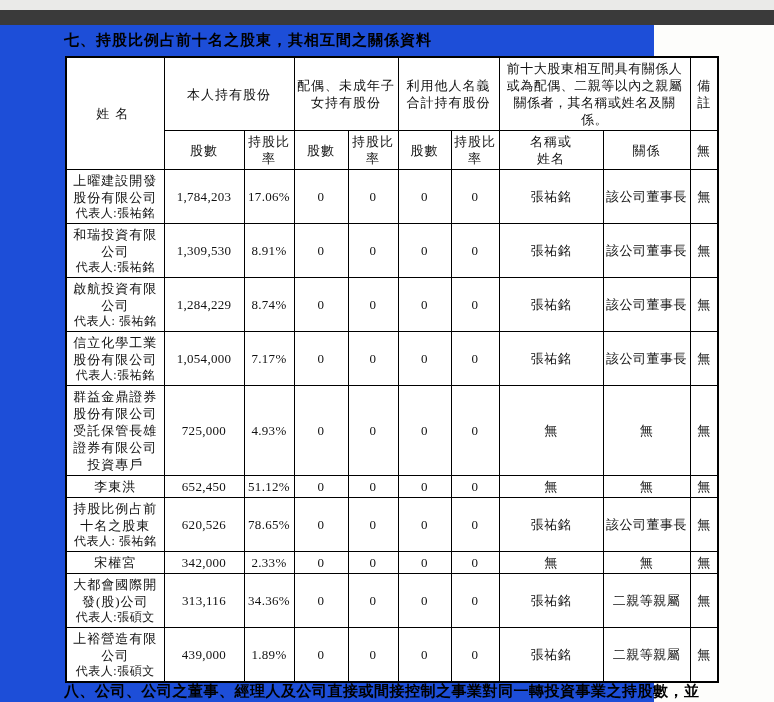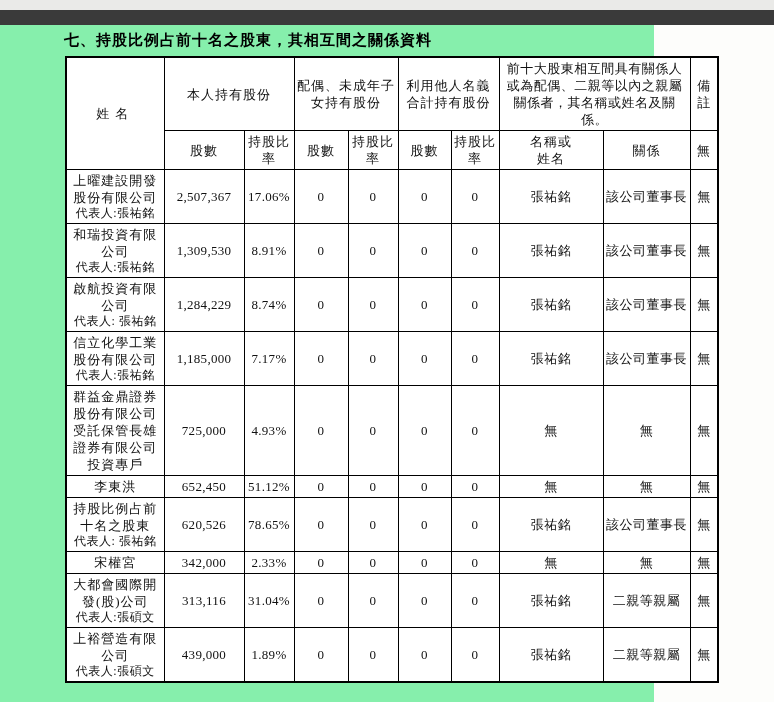--- a/index.html
+++ b/index.html
@@ -13,21 +13,21 @@
   .top-strip {
     position: absolute; left: 0; top: 0; width: 774px; height: 10px;
     background: #eaeae8;
   }
   .top-bar {
     position: absolute; left: 0; top: 10px; width: 774px; height: 15px;
     background: #3a3a3a;
   }
   .page {
     position: absolute; left: 0; top: 25px; width: 654px; height: 677px;
-    background: #86efac;
+    background: #1d4ed8;
   }
   .section-title {
     position: absolute; left: 64px; top: 6px; width: 700px;
     font-size: 15px; font-weight: bold; letter-spacing: 1px;
     color: #000;
   }
   table.shareholders {
     position: absolute; left: 65px; top: 31px;
     width: 652px;
     border-collapse: collapse; table-layout: fixed;
@@ -108,21 +108,21 @@
         <th class="h-sub">持股比率</th>
         <th class="h-sub">名稱或
 姓名</th>
         <th class="h-sub">關係</th>
         <th class="h-sub">無</th>
       </tr>
     </thead>
     <tbody>
         <tr>
           <td class="name-cell"><span class="nm">上曜建設開發股份有限公司</span><span class="rep">代表人:張祐銘</span></td>
-          <td class="num">2,507,367</td>
+          <td class="num">1,784,203</td>
           <td class="num">17.06%</td>
           <td class="num">0</td>
           <td class="num">0</td>
           <td class="num">0</td>
           <td class="num">0</td>
           <td class="rel">張祐銘</td>
           <td class="rel">該公司董事長</td>
           <td class="remark">無</td>
         </tr>
         <tr>
@@ -144,21 +144,21 @@
           <td class="num">0</td>
           <td class="num">0</td>
           <td class="num">0</td>
           <td class="num">0</td>
           <td class="rel">張祐銘</td>
           <td class="rel">該公司董事長</td>
           <td class="remark">無</td>
         </tr>
         <tr>
           <td class="name-cell"><span class="nm">信立化學工業股份有限公司</span><span class="rep">代表人:張祐銘</span></td>
-          <td class="num">1,185,000</td>
+          <td class="num">1,054,000</td>
           <td class="num">7.17%</td>
           <td class="num">0</td>
           <td class="num">0</td>
           <td class="num">0</td>
           <td class="num">0</td>
           <td class="rel">張祐銘</td>
           <td class="rel">該公司董事長</td>
           <td class="remark">無</td>
         </tr>
         <tr>
@@ -205,21 +205,21 @@
           <td class="num">0</td>
           <td class="num">0</td>
           <td class="num">0</td>
           <td class="rel">無</td>
           <td class="rel">無</td>
           <td class="remark">無</td>
         </tr>
         <tr>
           <td class="name-cell"><span class="nm">大都會國際開發(股)公司</span><span class="rep">代表人:張碩文</span></td>
           <td class="num">313,116</td>
-          <td class="num">31.04%</td>
+          <td class="num">34.36%</td>
           <td class="num">0</td>
           <td class="num">0</td>
           <td class="num">0</td>
           <td class="num">0</td>
           <td class="rel">張祐銘</td>
           <td class="rel">二親等親屬</td>
           <td class="remark">無</td>
         </tr>
         <tr>
           <td class="name-cell"><span class="nm">上裕營造有限公司</span><span class="rep">代表人:張碩文</span></td>
@@ -229,14 +229,15 @@
           <td class="num">0</td>
           <td class="num">0</td>
           <td class="num">0</td>
           <td class="rel">張祐銘</td>
           <td class="rel">二親等親屬</td>
           <td class="remark">無</td>
         </tr>
       </tbody>
   </table>
 
+  <div class="footer-text">八、公司、公司之董事、經理人及公司直接或間接控制之事業對同一轉投資事業之持股數，並</div>
 
 </div>
 
 </body></html>

